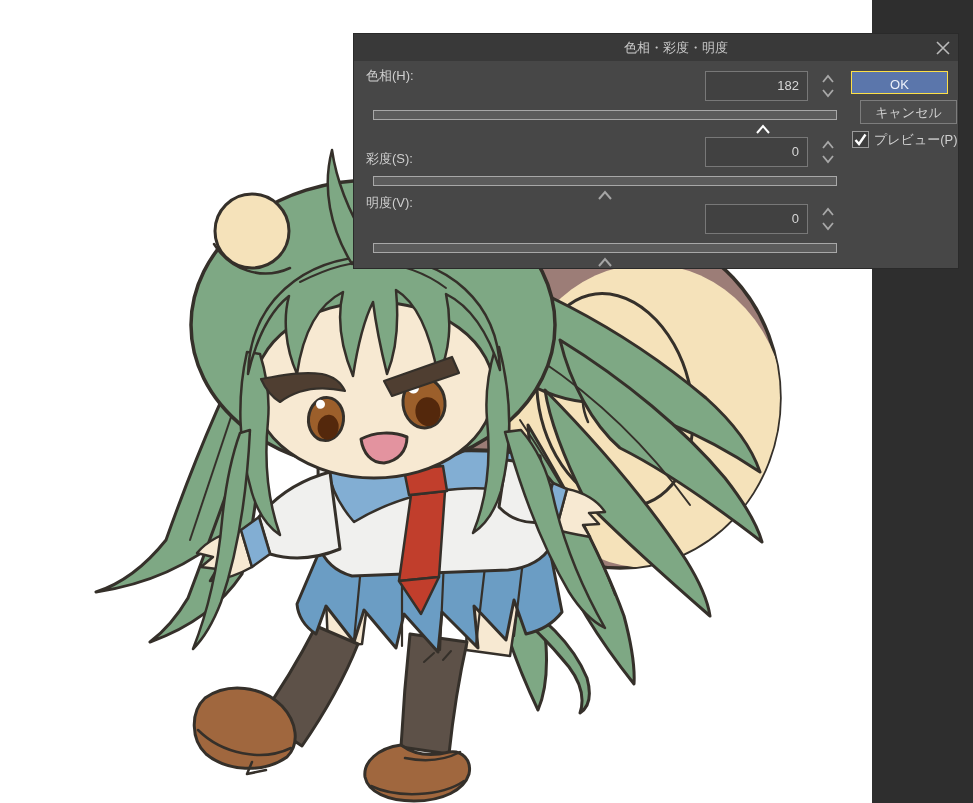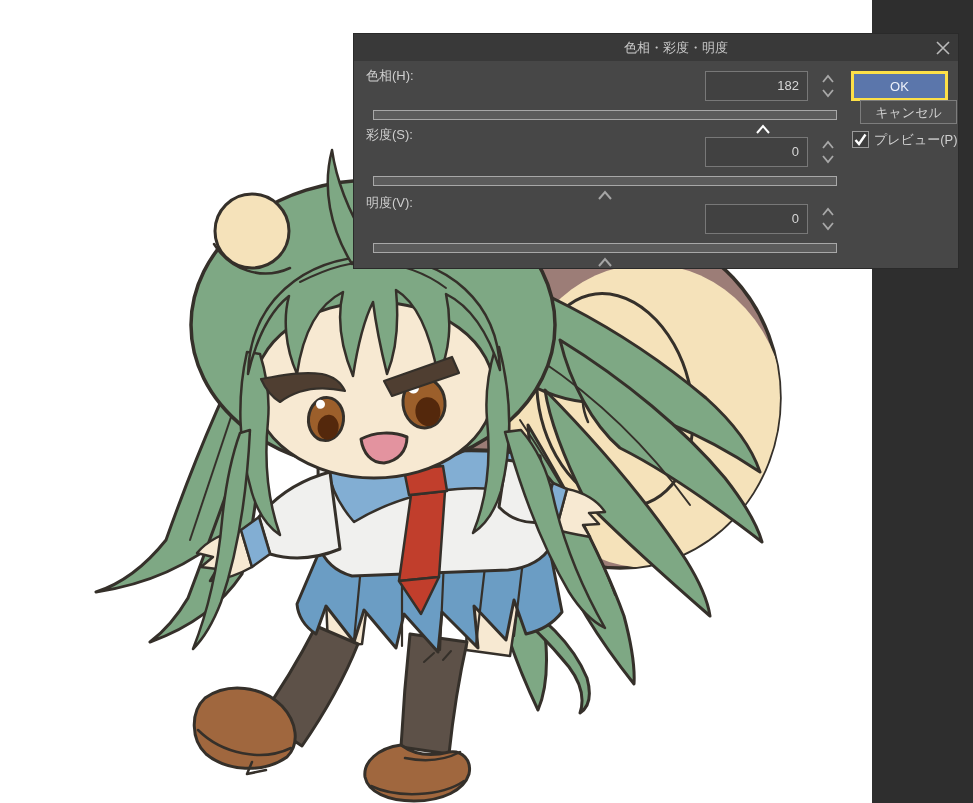--- a/index.html
+++ b/index.html
@@ -14,21 +14,21 @@
     background:var(--dialog-bg);border:1px solid var(--dialog-border);color:var(--text);font-size:13px;}
   .titlebar{position:absolute;left:0;top:0;width:100%;height:27px;background:var(--titlebar-bg);}
   .titlebar .title{position:absolute;left:0;top:0;width:100%;height:27px;line-height:27px;text-align:center;color:#c9c9c9;margin-left:20px;}
   .close-btn{position:absolute;right:6px;top:5px;width:18px;height:18px;cursor:default;}
   .dlg-label{position:absolute;left:12px;height:18px;line-height:18px;color:var(--text);}
   .dlg-input{position:absolute;left:351px;width:103px;height:30px;background:var(--input-bg);
     border:1px solid var(--input-border);color:var(--input-text);text-align:right;
     padding:0 8px;line-height:28px;}
   .spinner{position:absolute;left:466px;width:16px;height:28px;}
   .btn{position:absolute;left:497px;width:97px;text-align:center;line-height:23px;}
-  .btn-ok{top:37px;height:30px;background:var(--ok-bg);color:var(--ok-text);line-height:25px;border:3px solid #fde047;}
+  .btn-ok{top:37px;height:23px;background:var(--ok-bg);color:var(--ok-text);line-height:25px;border:1px solid #fde047;}
   .btn-cancel{top:66px;height:24px;background:var(--btn-bg);color:var(--text);border:1px solid var(--btn-border);margin-left:9px;}
   .checkbox{position:absolute;left:498px;top:97px;width:17px;height:17px;background:#3e3e3e;border:1px solid #9a9a9a;}
   .chk-label{position:absolute;left:520px;top:97px;height:18px;line-height:18px;color:var(--text);}
   .slider{position:absolute;left:19px;width:464px;height:10px;background:var(--slider-fill);border:1px solid var(--slider-border);}
   .caret-row{position:absolute;left:19px;width:464px;height:10px;}
   .caret{position:absolute;transform:translateX(-50%);width:16px;height:10px;}
   .caret svg polyline{stroke:var(--caret-idle);}
   .caret.active svg polyline{stroke:var(--caret-active);}
 
   
@@ -174,21 +174,21 @@
     </div>
     <div class="slider" style="top:76px"></div>
     <div class="caret-row" style="top:88px">
       <div class="caret active" style="left: 84%;">
         <svg width="16" height="10" viewBox="0 0 16 10">
             <polyline points="2,9 8,2 14,9" fill="none" stroke-width="2"></polyline>
           </svg>
       </div>
     </div>
 
-    <div class="dlg-label" style="top:92px">彩度(S):</div>
+    <div class="dlg-label" style="top:116px">彩度(S):</div>
     <div class="dlg-input" style="top:103px">0</div>
     <div class="spinner" style="top:104px">
       <svg width="16" height="28" viewBox="0 0 16 28">
           <polyline points="3,10 8,4 13,10" fill="none" stroke="#a8a8a8" stroke-width="1.8"></polyline>
           <polyline points="3,18 8,24 13,18" fill="none" stroke="#a8a8a8" stroke-width="1.8"></polyline>
         </svg>
     </div>
     <div class="slider" style="top:142px"></div>
     <div class="caret-row" style="top:154px">
       <div class="caret" style="left: 50%;">

